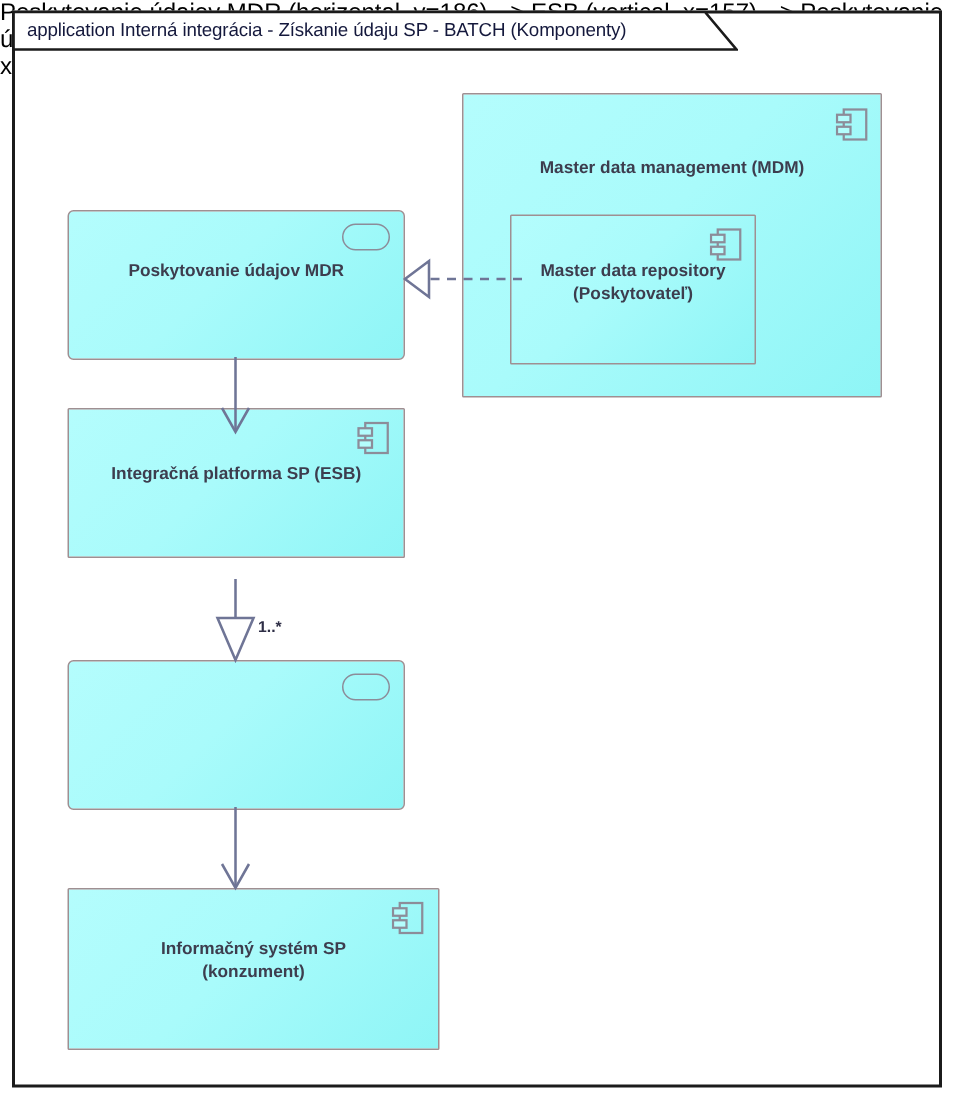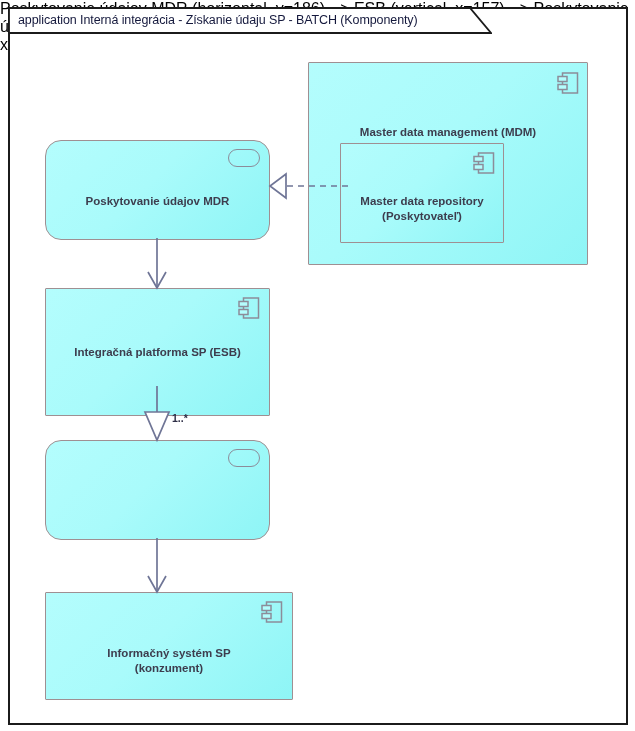--- a/index.html
+++ b/index.html
@@ -57,37 +57,36 @@
   }
 
   
   .node {
     position: absolute;
     box-sizing: border-box;
     background: linear-gradient(135deg, #b4fdfd 0%, #a9fbfb 45%, #8ef5f6 100%);
     border: 1.6px solid #9f8f92;
   }
   .node.rounded {
-    border-radius: 16px;
+    border-radius: 4px;
     padding-left: 28px;
   }
   .node.sharp {
     border-radius: 1px;
   }
   .node-label {
     position: absolute;
     left: 6px;
     right: 6px;
     text-align: center;
     font-size: 11.5px;
     font-weight: bold;
     color: #3d3d4e;
     line-height: 15px;
     white-space: pre-line;
-    margin-top: 20px;
   }
 
   
   .component-icon {
     position: absolute;
     width: 22px;
     height: 24px;
   }
   
   .service-icon {
@@ -174,21 +173,21 @@
 (Poskytovateľ)</div>
 </div>
 
 
 <div class="node rounded" style="left:45px; top:140px; width:225px; height:100px;">
   <div class="service-icon" style="right:9px; top:8px;"></div>
   <div class="node-label" style="top:33px;">Poskytovanie údajov MDR</div>
 </div>
 
 
-<div class="node sharp" style="left:45px; top:288px; width:225px; height:128px;">
+<div class="node sharp" style="left:45px; top:272px; width:225px; height:100px;">
   <svg class="component-icon" style="right:9px; top:7px;" viewBox="0 0 22 24">
     <rect x="5.5" y="2" width="15" height="20" fill="none" stroke="#8c8c99" stroke-width="1.5"></rect>
     <rect x="1" y="5.5" width="9" height="5" fill="#b4fdfd" stroke="#8c8c99" stroke-width="1.5"></rect>
     <rect x="1" y="13.5" width="9" height="5" fill="#b4fdfd" stroke="#8c8c99" stroke-width="1.5"></rect>
   </svg>
   <div class="node-label" style="top:36px;">Integračná platforma SP (ESB)</div>
 </div>
 
 
 <div class="node rounded" style="left:45px; top:440px; width:225px; height:100px;">

